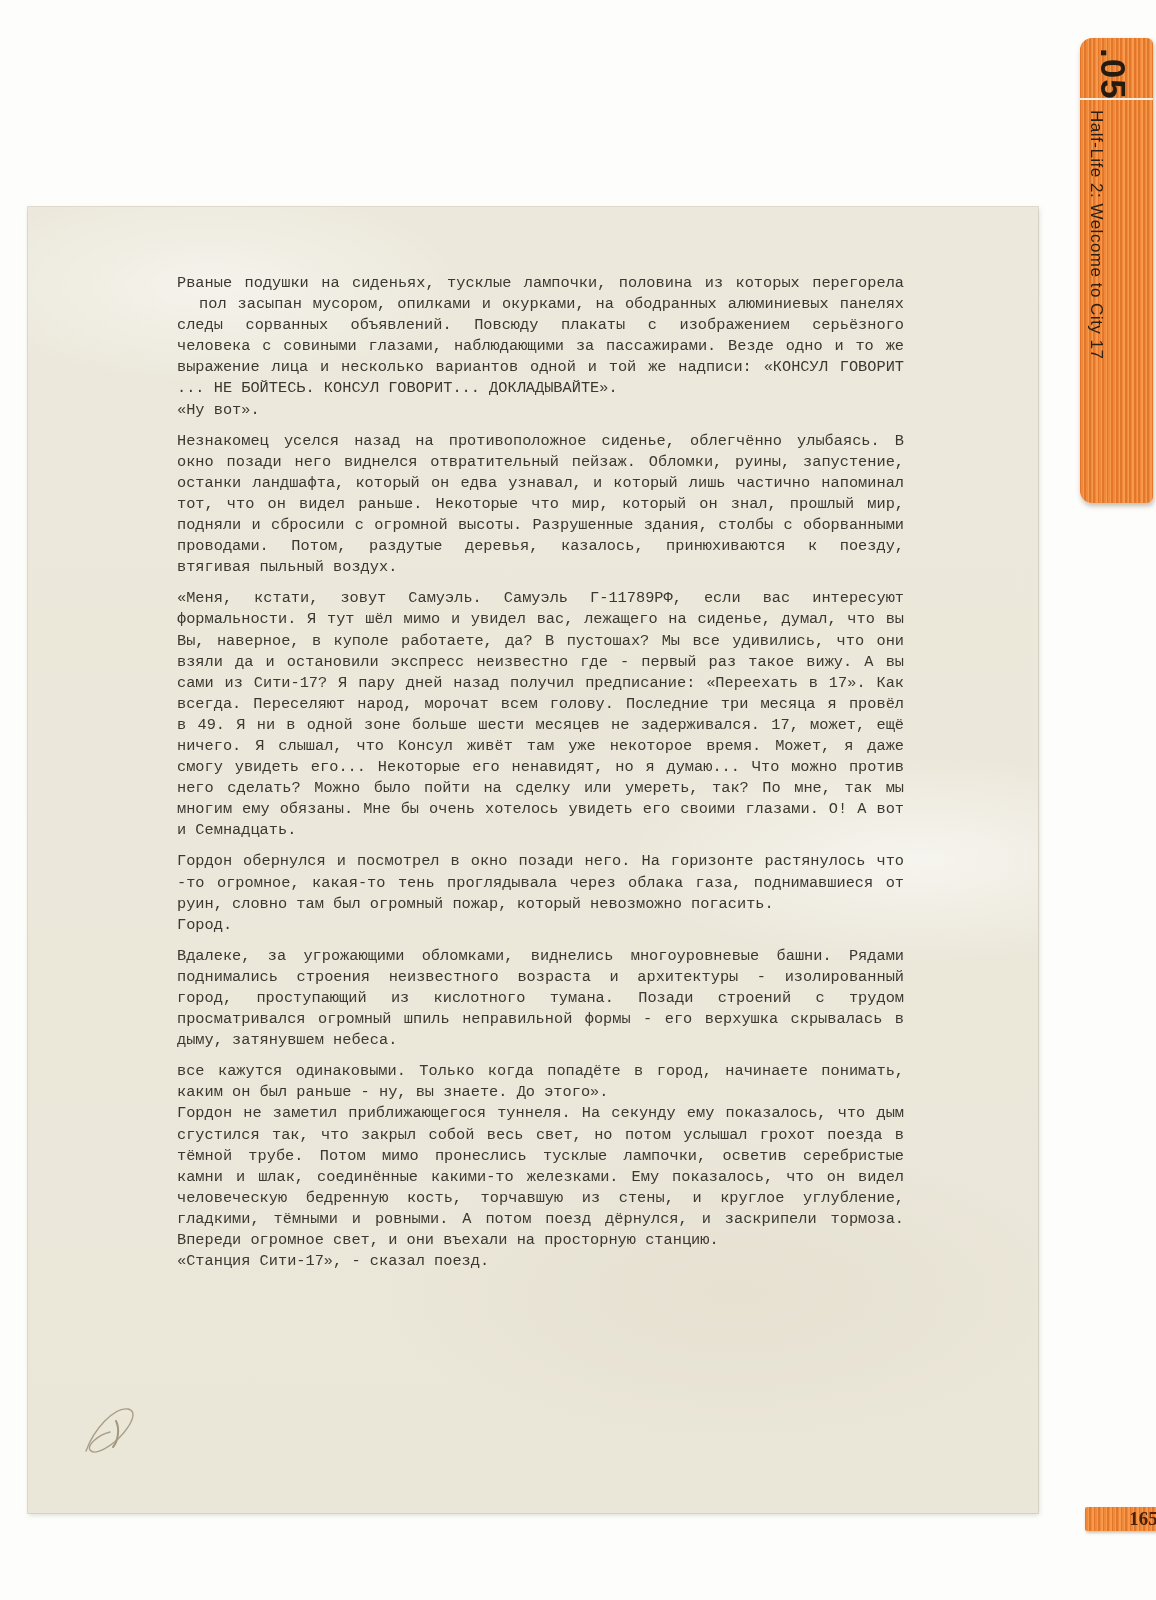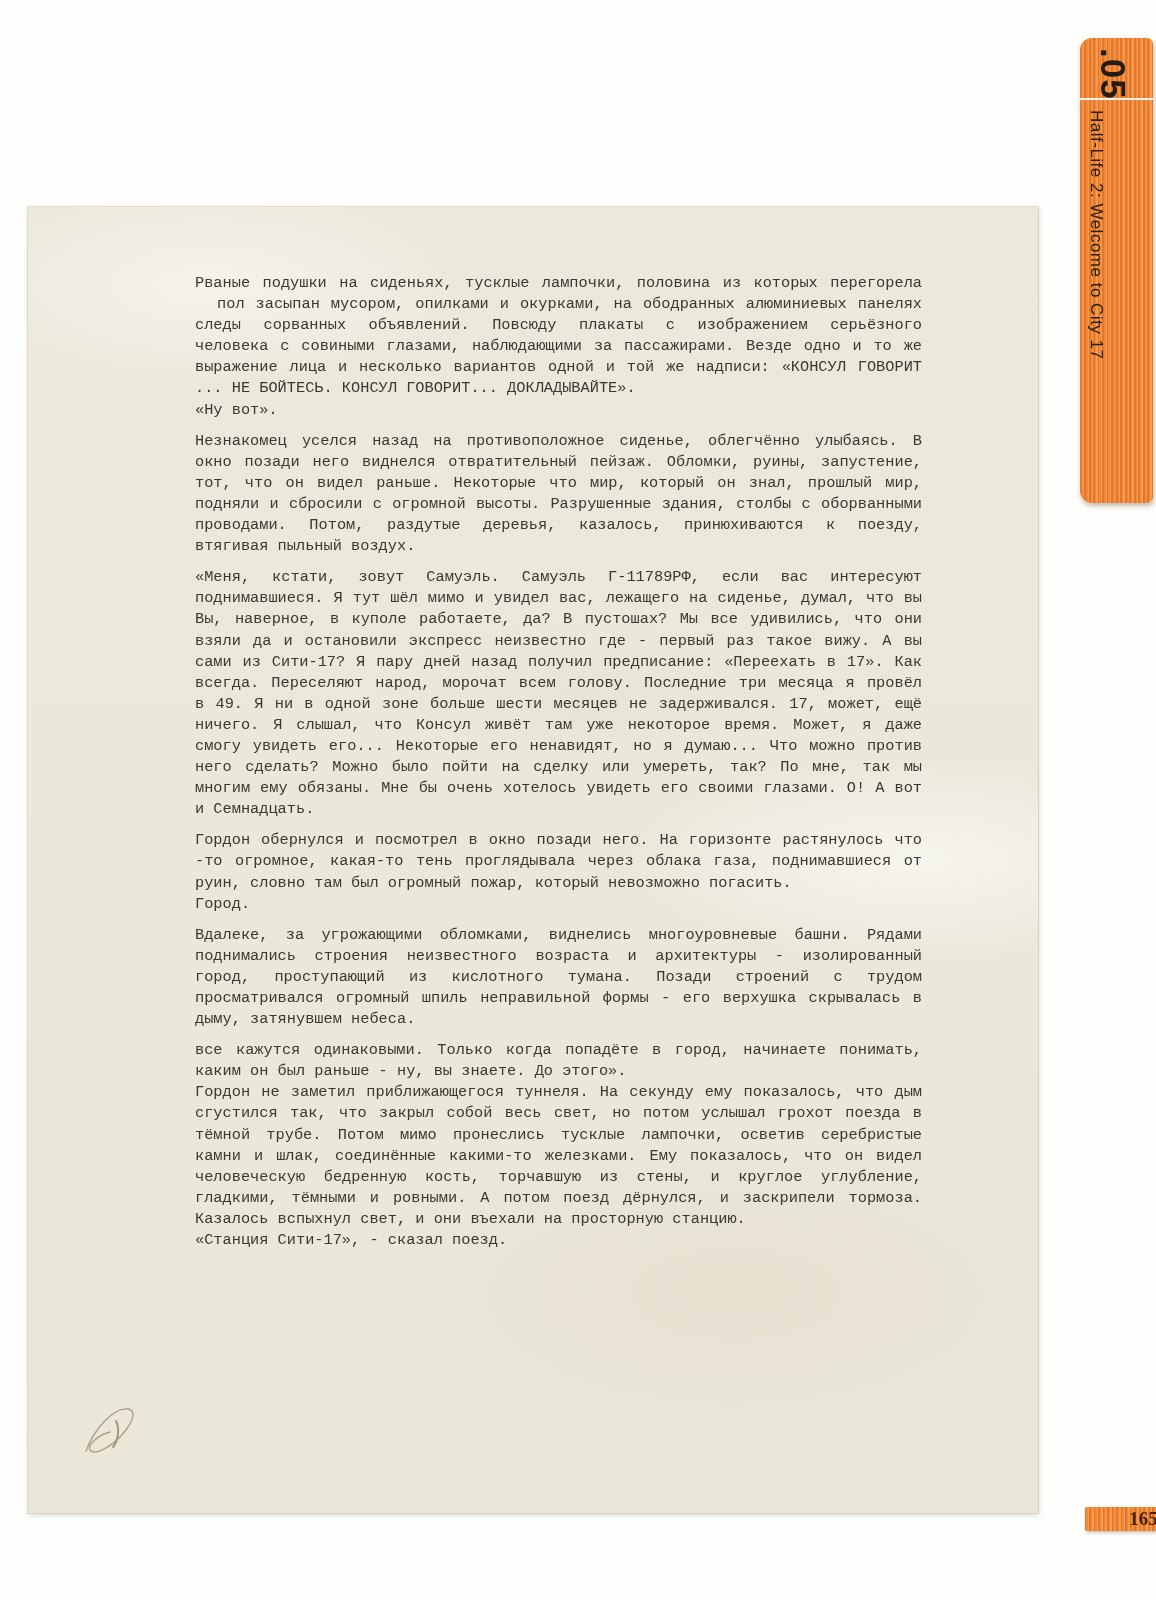--- a/index.html
+++ b/index.html
@@ -18,21 +18,21 @@
       radial-gradient(500px 220px at 70% 83%, rgba(223,216,197,.40), rgba(223,216,197,0) 70%),
       radial-gradient(360px 140px at 18% 6%, rgba(255,255,255,.45), rgba(255,255,255,0) 70%),
       radial-gradient(300px 120px at 55% 38%, rgba(224,218,200,.28), rgba(224,218,200,0) 70%),
       linear-gradient(#ece9dc,#eae6d8);
     box-shadow:0 0 0 1px rgba(190,182,160,.45), 1px 2px 5px rgba(120,110,85,.25);
   }
 
   .letter{
     position:absolute;left:149px;top:66px;width:727px;
     font-family:"Liberation Mono","DejaVu Sans Mono",monospace;
-    font-size:15.3px;line-height:21.1px;color:#3b3831;margin-left:18px;
+    font-size:15.3px;line-height:21.1px;color:#3b3831;
   }
   .para{margin:0 0 10px 0;}
   .line{white-space:pre-wrap;}
   .line.j{text-align:justify;text-align-last:justify;}
 
   .scribble{position:absolute;left:52px;top:1192px;opacity:.75;}
 
   
   .tab{
     position:absolute;left:1080px;top:38px;width:73px;height:465px;
@@ -81,28 +81,29 @@
           <div class="line j">  пол засыпан мусором, опилками и окурками, на ободранных алюминиевых панелях</div>
           <div class="line j">следы сорванных объявлений. Повсюду плакаты с изображением серьёзного</div>
           <div class="line j">человека с совиными глазами, наблюдающими за пассажирами. Везде одно и то же</div>
           <div class="line j">выражение лица и несколько вариантов одной и той же надписи: «КОНСУЛ ГОВОРИТ</div>
           <div class="line">... НЕ БОЙТЕСЬ. КОНСУЛ ГОВОРИТ... ДОКЛАДЫВАЙТЕ».</div>
           <div class="line">«Ну вот».</div>
         </div>
         <div class="para">
           <div class="line j">Незнакомец уселся назад на противоположное сиденье, облегчённо улыбаясь. В</div>
           <div class="line j">окно позади него виднелся отвратительный пейзаж. Обломки, руины, запустение,</div>
+          <div class="line j">останки ландшафта, который он едва узнавал, и который лишь частично напоминал</div>
           <div class="line j">тот, что он видел раньше. Некоторые что мир, который он знал, прошлый мир,</div>
           <div class="line j">подняли и сбросили с огромной высоты. Разрушенные здания, столбы с оборванными</div>
           <div class="line j">проводами. Потом, раздутые деревья, казалось, принюхиваются к поезду,</div>
           <div class="line">втягивая пыльный воздух.</div>
         </div>
         <div class="para">
           <div class="line j">«Меня, кстати, зовут Самуэль. Самуэль Г-11789РФ, если вас интересуют</div>
-          <div class="line j">поднимавшиеся. Я тут шёл мимо и увидел вас, лежащего на сиденье, думал, что вы</div>
+          <div class="line j">формальности. Я тут шёл мимо и увидел вас, лежащего на сиденье, думал, что вы</div>
           <div class="line j">Вы, наверное, в куполе работаете, да? В пустошах? Мы все удивились, что они</div>
           <div class="line j">взяли да и остановили экспресс неизвестно где - первый раз такое вижу. А вы</div>
           <div class="line j">сами из Сити-17? Я пару дней назад получил предписание: «Переехать в 17». Как</div>
           <div class="line j">всегда. Переселяют народ, морочат всем голову. Последние три месяца я провёл</div>
           <div class="line j">в 49. Я ни в одной зоне больше шести месяцев не задерживался. 17, может, ещё</div>
           <div class="line j">ничего. Я слышал, что Консул живёт там уже некоторое время. Может, я даже</div>
           <div class="line j">смогу увидеть его... Некоторые его ненавидят, но я думаю... Что можно против</div>
           <div class="line j">него сделать? Можно было пойти на сделку или умереть, так? По мне, так мы</div>
           <div class="line j">многим ему обязаны. Мне бы очень хотелось увидеть его своими глазами. О! А вот</div>
           <div class="line">и Семнадцать.</div>
@@ -122,21 +123,21 @@
         </div>
         <div class="para">
           <div class="line j">все кажутся одинаковыми. Только когда попадёте в город, начинаете понимать,</div>
           <div class="line">каким он был раньше - ну, вы знаете. До этого».</div>
           <div class="line j">Гордон не заметил приближающегося туннеля. На секунду ему показалось, что дым</div>
           <div class="line j">сгустился так, что закрыл собой весь свет, но потом услышал грохот поезда в</div>
           <div class="line j">тёмной трубе. Потом мимо пронеслись тусклые лампочки, осветив серебристые</div>
           <div class="line j">камни и шлак, соединённые какими-то железками. Ему показалось, что он видел</div>
           <div class="line j">человеческую бедренную кость, торчавшую из стены, и круглое углубление,</div>
           <div class="line j">гладкими, тёмными и ровными. А потом поезд дёрнулся, и заскрипели тормоза.</div>
-          <div class="line">Казалось вспыхнул свет, и они въехали на просторную станцию.</div>
+          <div class="line">Впереди огромное свет, и они въехали на просторную станцию.</div>
           <div class="line">«Станция Сити-17», - сказал поезд.</div>
         </div>
       </div>
     <svg class="scribble" width="80" height="66" viewBox="0 0 80 66">
       <path d="M6,52 C14,30 34,8 48,10 C58,12 52,26 38,40 C28,49 14,57 10,51 C7,46 18,36 30,33" fill="none" stroke="#94876c" stroke-width="1.4" stroke-linecap="round"></path>
       <path d="M36,22 C40,30 38,42 33,48" fill="none" stroke="#8a7d62" stroke-width="2" stroke-linecap="round"></path>
     </svg>
   </div>
 
   <div class="tab">

